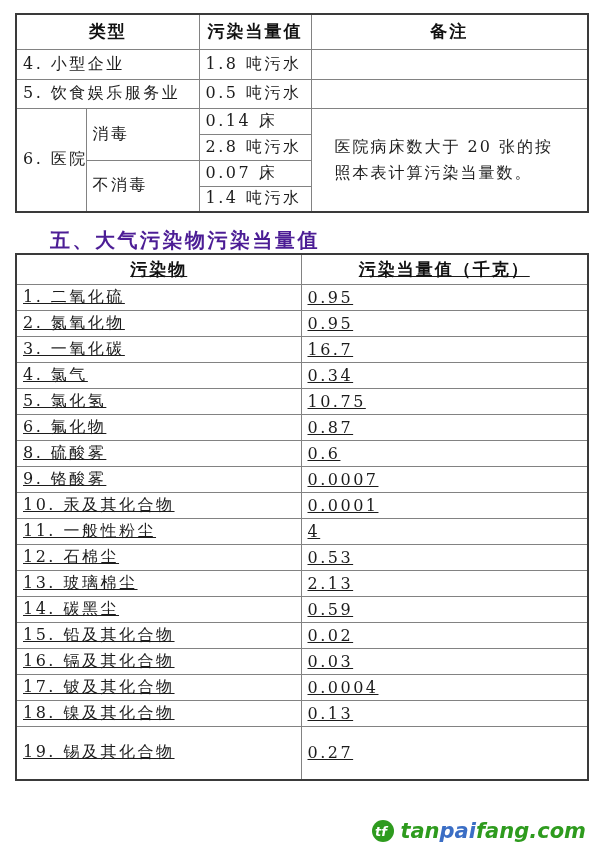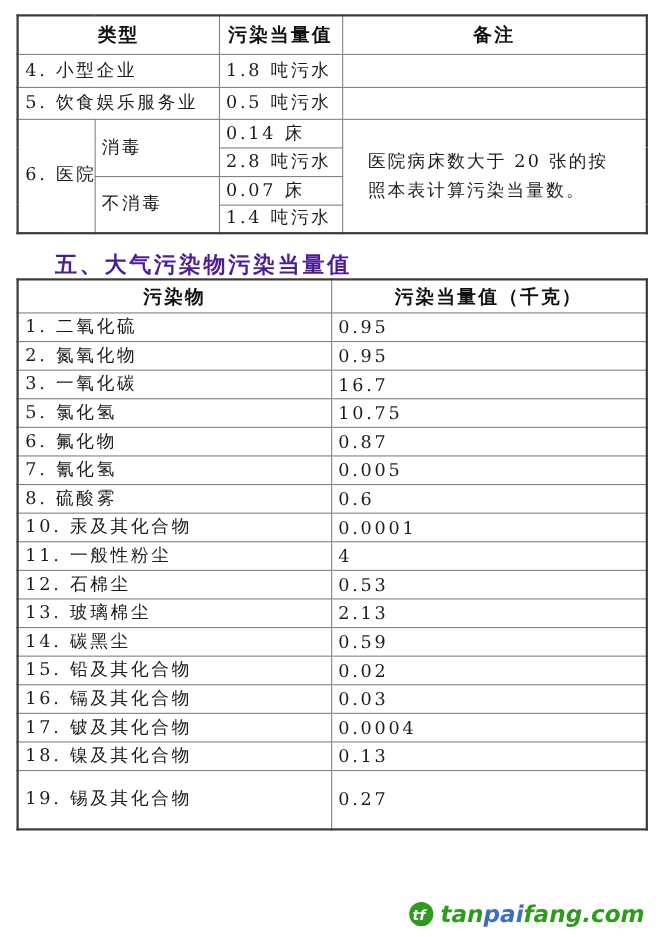--- a/index.html
+++ b/index.html
@@ -21,21 +21,21 @@
   .doc-table th{
     font-family:"DejaVu Sans","Liberation Sans",sans-serif;
     font-weight:bold;font-size:17px;letter-spacing:2px;
     text-align:center;vertical-align:middle;color:#111;
   }
   .doc-table td{
     font-size:16px;letter-spacing:2.5px;
     vertical-align:middle;padding:0 6px;
   }
   .t1{left:15px;top:13px;width:572px;}
-  .t2{left:15px;top:253px;width:572px;}
+  .t2{left:15px;top:253px;width:572px;text-decoration:underline;}
   tr.hh{height:35px;}      
   tr.h32{height:30px;}
   tr.h31{height:29px;}
   tr.h28{height:26px;}
   tr.th2{height:30px;}     
   tr.h28b{height:26px;}
   tr.tall{height:54px;}
   td.remark-cell{
     white-space:normal;line-height:26px;padding:0 23px;letter-spacing:2px;
   }
@@ -119,34 +119,38 @@
         </tr>
     <tr class="h28b">
           <td>2. 氮氧化物</td>
           <td>0.95</td>
         </tr>
     <tr class="h28b">
           <td>3. 一氧化碳</td>
           <td>16.7</td>
         </tr>
     <tr class="h28b">
+          <td>4. 氯气</td>
+          <td>0.34</td>
+        </tr>
+    <tr class="h28b">
           <td>5. 氯化氢</td>
           <td>10.75</td>
         </tr>
     <tr class="h28b">
           <td>6. 氟化物</td>
           <td>0.87</td>
         </tr>
     <tr class="h28b">
-          <td>7. 氰化氢</td>
-          <td>0.005</td>
-        </tr>
-    <tr class="h28b">
           <td>8. 硫酸雾</td>
           <td>0.6</td>
+        </tr>
+    <tr class="h28b">
+          <td>9. 铬酸雾</td>
+          <td>0.0007</td>
         </tr>
     <tr class="h28b">
           <td>10. 汞及其化合物</td>
           <td>0.0001</td>
         </tr>
     <tr class="h28b">
           <td>11. 一般性粉尘</td>
           <td>4</td>
         </tr>
     <tr class="h28b">

